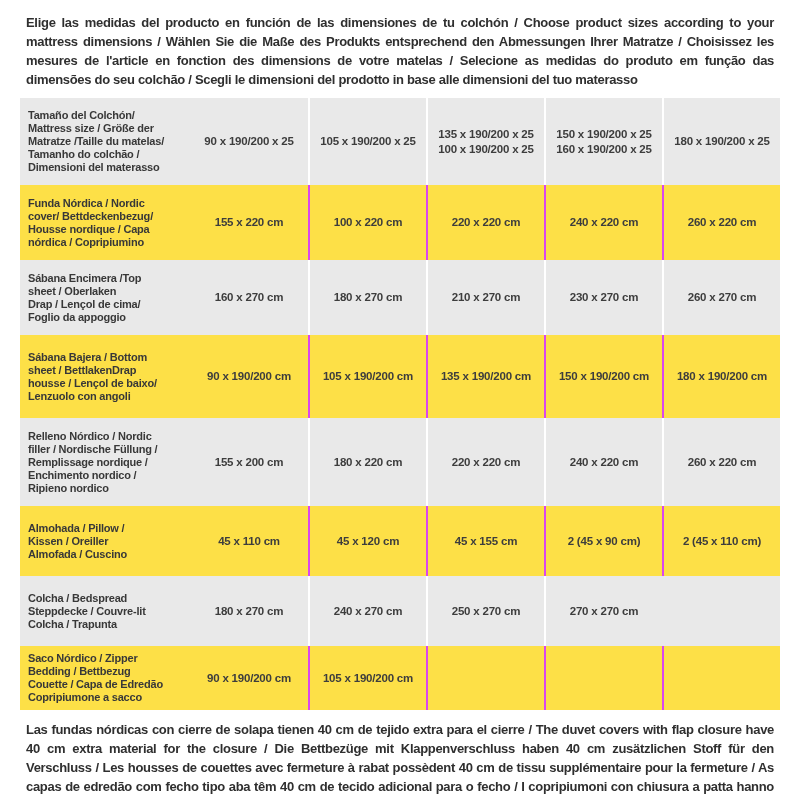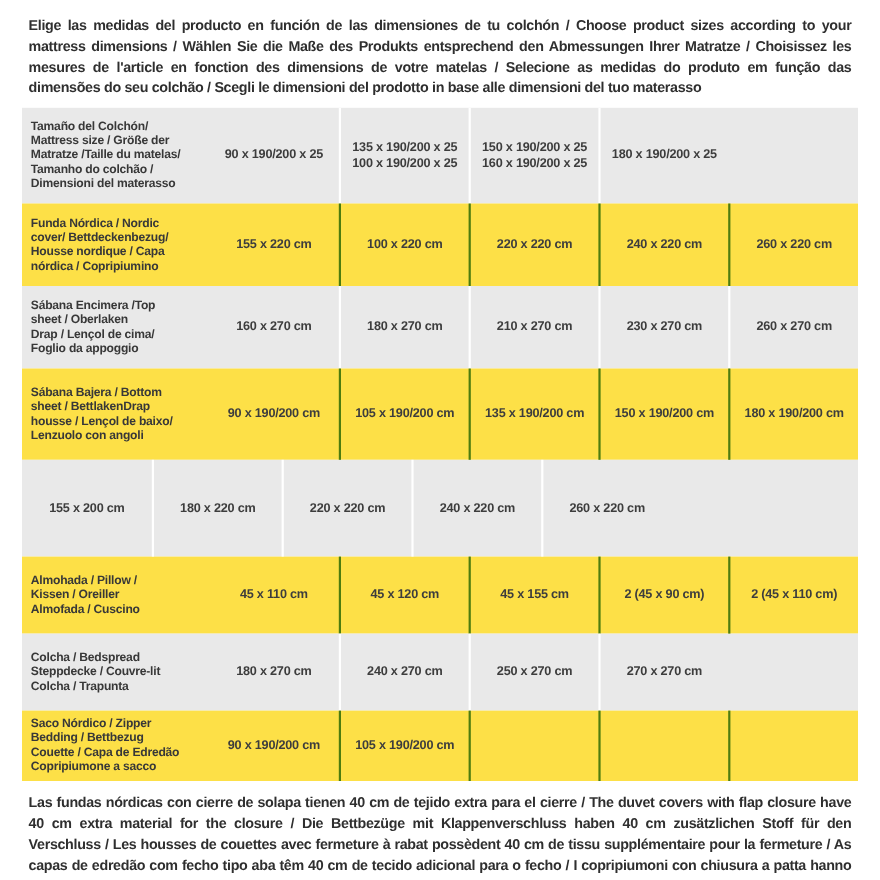--- a/index.html
+++ b/index.html
@@ -56,39 +56,40 @@
     width:118px;
     font-size:11.5px;
     font-weight:bold;
     letter-spacing:-0.2px;
     line-height:15px;
     color:#3d3d3d;
     white-space:pre-line;
     justify-content:center;
     text-align:center;
   }
-  .r-white .val + .val{border-left:2px solid #4d7c0f;}
+  .r-white .val + .val{border-left:2px solid #d946ef;}
   .r-gray  .val + .val{border-left:2px solid #ffffff;}
 </style>
 </head>
 <body>
 
 <div class="page">
 
   <p class="intro">Elige las medidas del producto en función de las dimensiones de tu colchón / Choose product sizes according to your mattress dimensions / Wählen Sie die Maße des Produkts entsprechend den Abmessungen Ihrer Matratze / Choisissez les mesures de l'article en fonction des dimensions de votre matelas / Selecione as medidas do produto em função das dimensões do seu colchão / Scegli le dimensioni del prodotto in base alle dimensioni del tuo materasso</p>
 
   <div class="size-table">
 
     <div class="row r-gray" style="height:87px">
       <div class="cell label">Tamaño del Colchón/
 Mattress size / Größe der
 Matratze /Taille du matelas/
 Tamanho do colchão /
 Dimensioni del materasso</div>
       <div class="cell val">90 x 190/200 x 25</div>
+      <div class="cell val">105 x 190/200 x 25</div>
       <div class="cell val">135 x 190/200 x 25
 100 x 190/200 x 25</div>
       <div class="cell val">150 x 190/200 x 25
 160 x 190/200 x 25</div>
       <div class="cell val">180 x 190/200 x 25</div>
     </div>
 
     <div class="row r-white" style="height:75px">
       <div class="cell label">Funda Nórdica /  Nordic
 cover/ Bettdeckenbezug/
@@ -119,20 +120,25 @@
 housse / Lençol de baixo/
 Lenzuolo con angoli</div>
       <div class="cell val">90 x 190/200 cm</div>
       <div class="cell val">105 x 190/200 cm</div>
       <div class="cell val">135 x 190/200 cm</div>
       <div class="cell val">150 x 190/200 cm</div>
       <div class="cell val">180 x 190/200 cm</div>
     </div>
 
     <div class="row r-gray" style="height:88px">
+      <div class="cell label">Relleno Nórdico / Nordic
+filler / Nordische Füllung /
+Remplissage nordique /
+Enchimento nordico /
+Ripieno nordico</div>
       <div class="cell val">155 x 200 cm</div>
       <div class="cell val">180 x 220 cm</div>
       <div class="cell val">220 x 220 cm</div>
       <div class="cell val">240 x 220 cm</div>
       <div class="cell val">260 x 220 cm</div>
     </div>
 
     <div class="row r-white" style="height:70px">
       <div class="cell label">Almohada  / Pillow /
 Kissen / Oreiller

